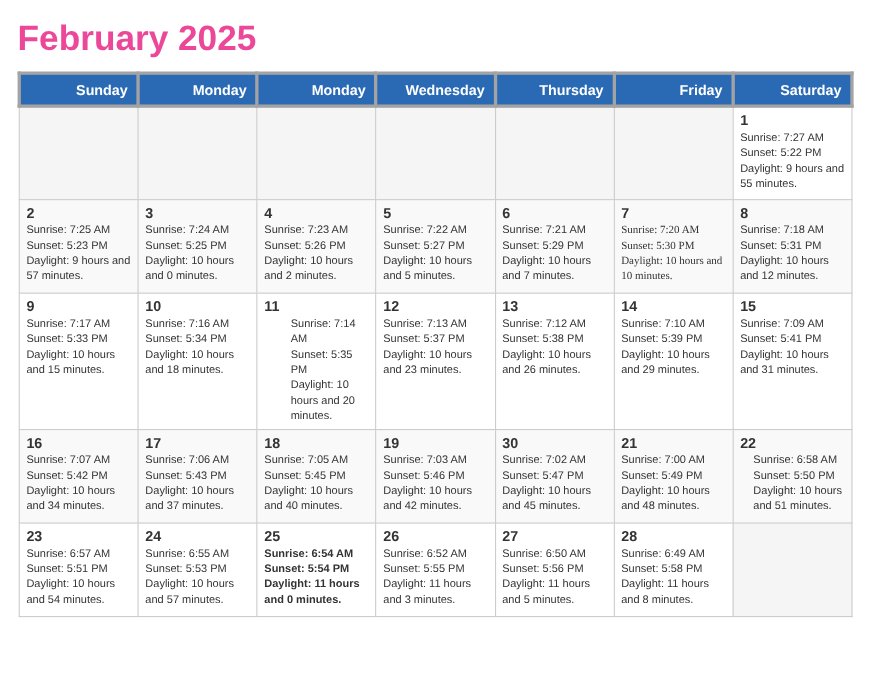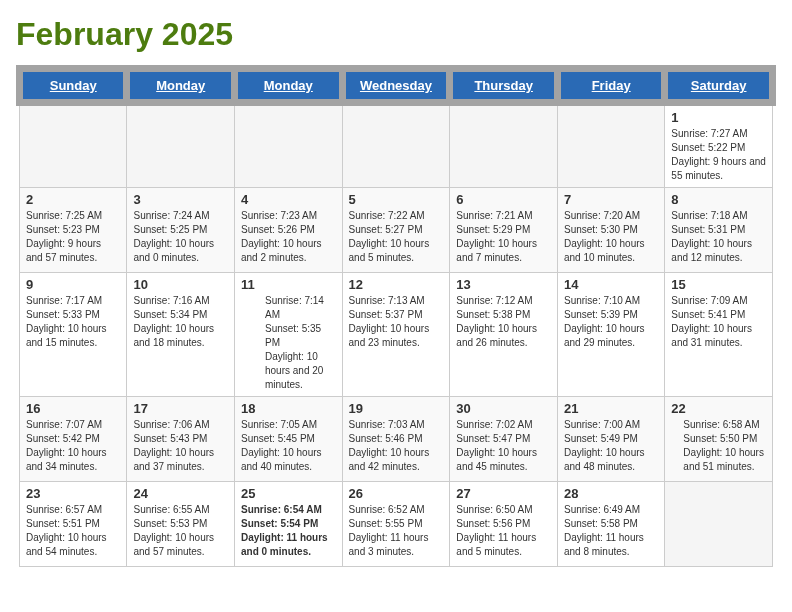--- a/index.html
+++ b/index.html
@@ -24,39 +24,38 @@
     .logo-row {
       display: flex;
       align-items: center;
     }
     .title-section {
       text-align: right;
     }
     .calendar-title {
       font-size: 32px;
       font-weight: bold;
-      color: #4d7c0f;
+      color: #ec4899;
     }
     .calendar-subtitle {
       font-size: 14px;
       color: #555;
     }
     .calendar {
       width: 100%;
       border-collapse: collapse;
       border: 1px solid #ccc;
     }
     .calendar th {
       background-color: #2a6ab5;
       color: #fff;
-      text-align: center;
+      text-align: right;
       padding: 6px 8px;
       font-size: 13px;
-      border: 7px solid #a3a3a3;
-      text-decoration: underline;
+      border: 3px solid #a3a3a3;
     }
     .calendar td {
       vertical-align: top;
       border: 1px solid #ccc;
       padding: 4px 6px;
       width: 108px;
       min-height: 80px;
       font-size: 10.5px;
       color: #333;
       background: #fff;
@@ -143,21 +142,21 @@
 Daylight: 10 hours and 5 minutes.</div>
         </td>
         <td>
           <div class="day-number">6</div>
           <div class="day-info" style="white-space: pre-line;">Sunrise: 7:21 AM
 Sunset: 5:29 PM
 Daylight: 10 hours and 7 minutes.</div>
         </td>
         <td>
           <div class="day-number">7</div>
-          <div class="day-info" style="white-space: pre-line;">Sunrise: 7:20 AM
+          <div class="day-info" style="white-space: pre-line; font-family: Liberation Serif, serif;">Sunrise: 7:20 AM
 Sunset: 5:30 PM
 Daylight: 10 hours and 10 minutes.</div>
         </td>
         <td>
           <div class="day-number">8</div>
           <div class="day-info" style="white-space: pre-line;">Sunrise: 7:18 AM
 Sunset: 5:31 PM
 Daylight: 10 hours and 12 minutes.</div>
         </td>
       </tr>

